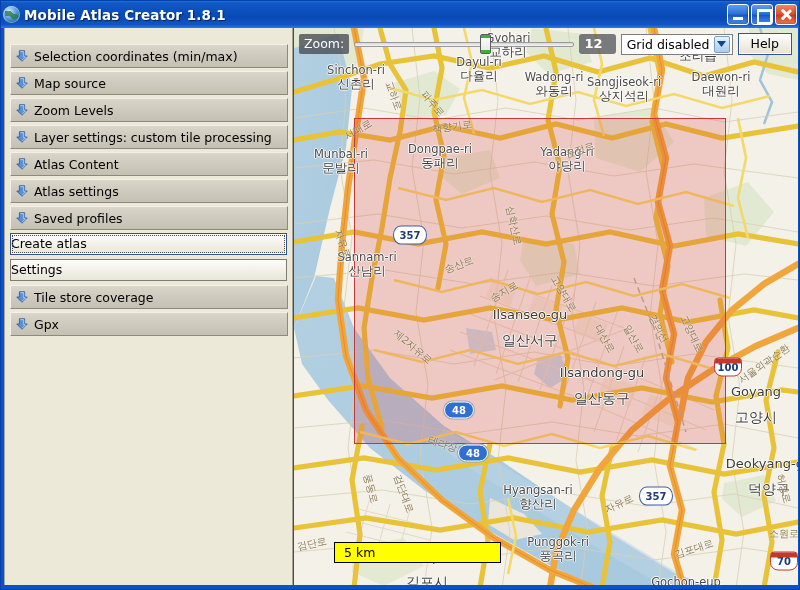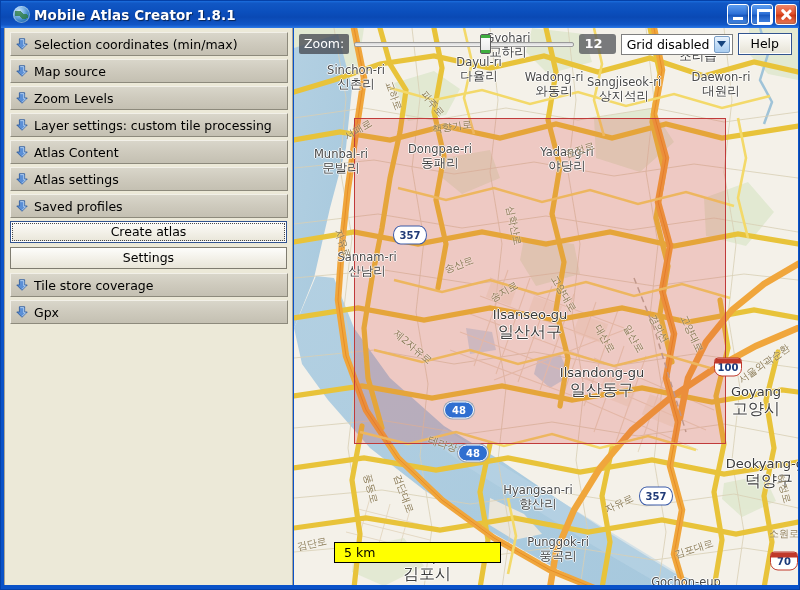--- a/index.html
+++ b/index.html
@@ -21,21 +21,21 @@
   }
 
   
   #titlebar {
     position: absolute; left: 0; top: 0;
     width: 800px; height: 27px;
     background: linear-gradient(180deg,
         #1b6ede 0%, #1157c4 8%, #0b4fbd 40%,
         #0a49b4 60%, #1156c6 88%, #2d7ae8 100%);
     display: flex; align-items: center;
-    padding: 0 2px 0 10px;
+    padding: 0 2px 0 0;
   }
   #titlebar .tb-icon {
     width: 17px; height: 17px;
     margin: 0 4px 0 2px;
     border-radius: 50%;
     background:
       radial-gradient(circle at 35% 30%, #cfe8ff 0%, #7fb6e8 30%, #2f7ac0 65%, #14518f 100%);
     box-shadow: inset 0 0 0 1px rgba(255,255,255,.35);
     position: relative;
     flex: 0 0 auto;
@@ -92,21 +92,21 @@
   .winbtn.close::after  { transform: rotate(-45deg); }
 
   
   #leftpanel {
     position: absolute; left: 3px; top: 27px;
     width: 289px; height: 560px;
     background: #ece9d8;
     border: 1px solid #a8a496;
     border-top: none;
     overflow: hidden;
-    padding: 2px 0 0 0;
+    padding: 14px 0 0 0;
   }
   .panel-btn {
     display: flex; align-items: center;
     height: 24px;
     margin: 2px 4px 3px 5px;
     background: linear-gradient(180deg, #d9d6ca 0%, #cecabd 50%, #c4c0b2 100%);
     border: 1px solid #8d8a7c;
     border-top-color: #f2f0e8;
     border-left-color: #f2f0e8;
     padding: 0 4px;
@@ -120,21 +120,20 @@
     margin-right: 5px;
     flex: 0 0 auto;
     display: block;
   }
   .plain-btn {
     display: block;
     height: 22px; line-height: 20px;
     margin: 3px 5px 4px 5px;
     background: linear-gradient(180deg, #fdfdfb 0%, #f3f1e9 50%, #e8e5d8 100%);
     border: 1px solid #7f7c70;
-    text-align: center;
     font-size: 12.5px;
     color: #000;
     cursor: pointer;
   }
   .plain-btn.focused {
     border: 1px solid #31538f;
     box-shadow: inset 0 0 0 1px #fff;
     position: relative;
   }
   .plain-btn.focused::after {
@@ -279,21 +278,21 @@
     text-shadow:
        1px 0 0 rgba(255,255,255,.85), -1px 0 0 rgba(255,255,255,.85),
        0 1px 0 rgba(255,255,255,.85), 0 -1px 0 rgba(255,255,255,.85);
     pointer-events: none;
     line-height: 1.12;
     text-align: center;
     transform: translateX(-50%);
   }
   .lbl .ko { display: block; font-size: 12.5px; color: #3d3d3d; }
   .lbl.big { font-size: 13px; color: #3a3a3a; }
-  .lbl.big .ko { font-size: 16px; }
+  .lbl.big .ko { font-size: 14px; margin-top: 10px; }
   .lbl.road {
     font-size: 10px; color: #8a7a55;
     text-shadow: 0 0 2px rgba(255,255,255,.9);
   }
 
   
   .shield {
     position: absolute;
     transform: translate(-50%,-50%);
     font-size: 10px; font-weight: bold;

